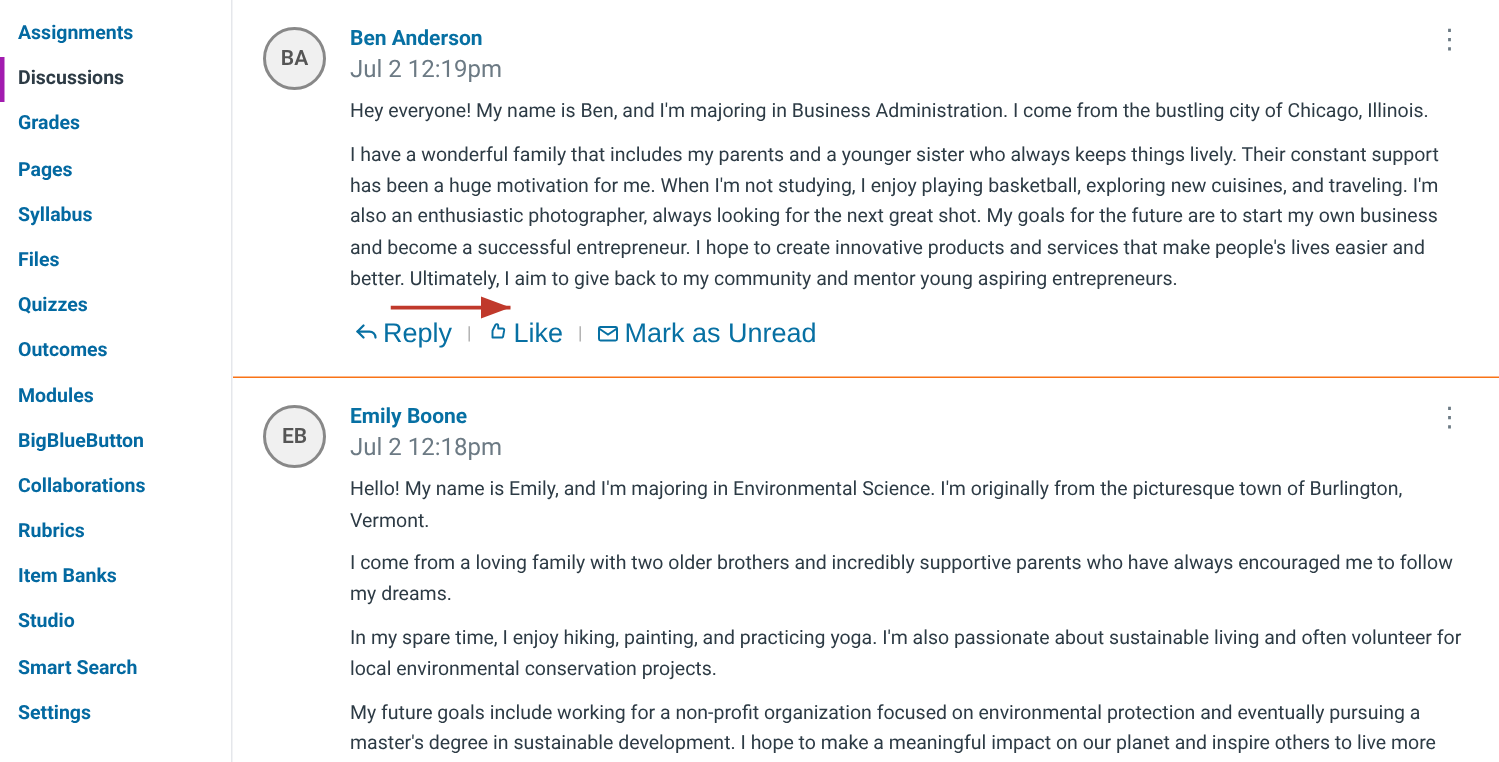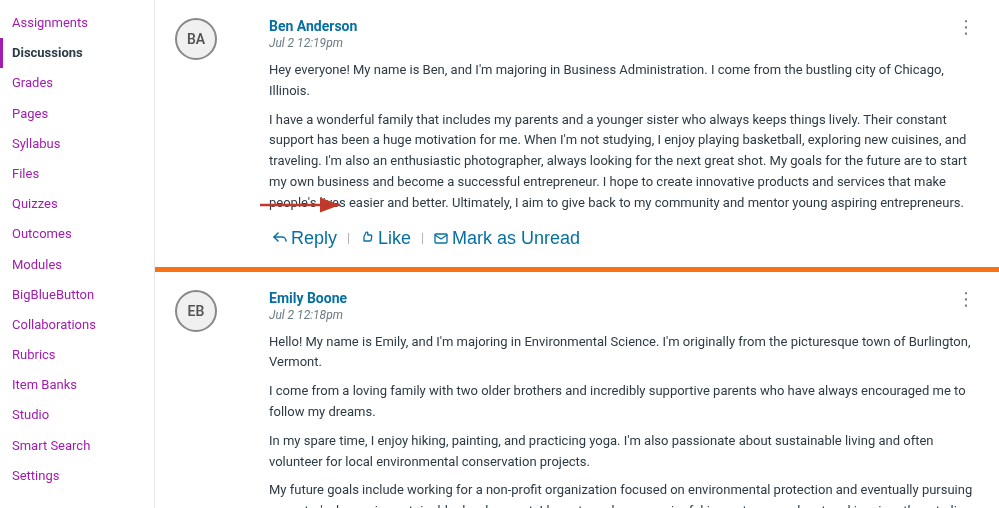--- a/index.html
+++ b/index.html
@@ -10,48 +10,48 @@
       width: 155px;
       min-width: 155px;
       border-right: 1px solid #e5e7eb;
       padding: 8px 0;
       overflow-y: auto;
       background: #fff;
     }
     .sidebar-item {
       display: block;
       padding: 6px 12px;
-      color: #a21caf;
+      color: #0369a1;
       text-decoration: none;
       font-size: 13px;
       cursor: pointer;
       line-height: 1.4;
+      font-weight: bold;
     }
     .sidebar-item.active {
       color: #2d3b45;
       font-weight: 700;
       border-left: 3px solid #a21caf;
       padding-left: 9px;
     }
 
     
     .main {
       flex: 1;
       overflow-y: auto;
       padding: 0;
       position: relative;
     }
 
     
     .post {
       display: flex;
       padding: 18px 20px 16px 20px;
-      border-bottom: 5px solid #f97316;
+      border-bottom: 1px solid #f97316;
       position: relative;
-      gap: 36px;
     }
 
     
     .avatar {
       width: 42px;
       height: 42px;
       border-radius: 50%;
       border: 2px solid #888;
       display: flex;
       align-items: center;
@@ -74,24 +74,23 @@
       justify-content: space-between;
     }
 
     .post-author {
       font-weight: 700;
       font-size: 14px;
       color: #0770a3;
     }
 
     .post-date {
-      font-size: 12px;
+      font-size: 16px;
       color: #6c7a84;
       margin-top: 2px;
-      font-style: italic;
     }
 
     .post-more {
       color: #6c7a84;
       font-size: 18px;
       cursor: pointer;
       padding: 0 4px;
       line-height: 1;
     }
 

